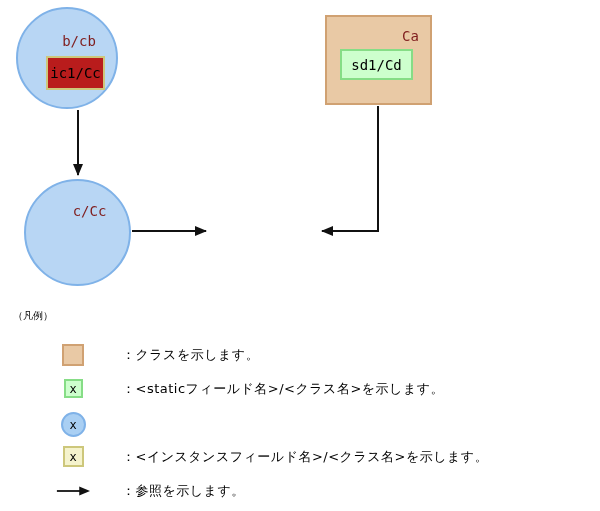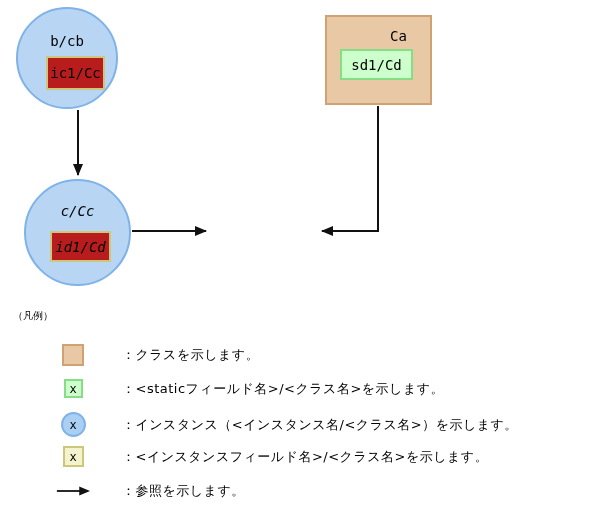--- a/index.html
+++ b/index.html
@@ -5,23 +5,23 @@
   html,body{margin:0;padding:0;background:#fff;}
   .page{
     position:relative;width:600px;height:511px;background:#ffffff;overflow:hidden;
     font-family:"DejaVu Sans","Liberation Sans",sans-serif;color:#000;
   }
   
   .node{position:absolute;box-sizing:border-box;}
   .node-circle{border-radius:50%;background:#b8d6f4;border:2px solid #7fb2e8;}
   .node-square{background:#e9c9a5;border:2px solid #d0a172;}
   .node-label{
-    position:absolute;left:0;width:100%;text-align:center;
+    position:absolute;left:12px;width:100%;text-align:center;
     font-family:"DejaVu Sans Mono","Liberation Mono",monospace;
-    font-size:14px;line-height:16px;color:#000000;white-space:nowrap;
+    font-size:14px;line-height:16px;color:#7f1d1d;white-space:nowrap;
   }
   .field-box{
     position:absolute;box-sizing:border-box;display:flex;align-items:center;justify-content:center;
     font-family:"DejaVu Sans Mono","Liberation Mono",monospace;font-size:14px;color:#000;white-space:nowrap;
   }
   .field-yellow{background:#b91c1c;border:2px solid #cdc77b;}
   .field-green{background:#cdffcd;border:2px solid #86dd86;}
   .arrow-layer{position:absolute;left:0;top:0;pointer-events:none;}
   
   .legend-title{position:absolute;left:13px;top:306px;font-size:10px;line-height:20px;}
@@ -47,25 +47,22 @@
     </div>
   </div>
 
   <div class="node node-square" style="left:325px;top:15px;width:107px;height:90px;">
     <div class="node-label" style="top:11px;padding-left:20px;">Ca</div>
     <div class="field-box field-green" style="left:13px;top:32px;width:73px;height:31px;">
       <span>sd1/Cd</span>
     </div>
   </div>
 
-  <div class="node node-circle" style="left:24px;top:179px;width:107px;height:107px;font-style:italic;">
+  <div class="node node-circle" style="left:24px;top:179px;width:107px;height:107px;">
     <div class="node-label" style="top:22px;">c/Cc</div>
-    <div class="field-box field-yellow" style="left:24px;top:50px;width:61px;height:31px;">
-      <span>id1/Cd</span>
-    </div>
   </div>
 
 
   <svg class="arrow-layer" width="600" height="511" viewBox="0 0 600 511">
     <defs>
       <marker id="ah" viewBox="0 0 12 10" refX="11" refY="5" markerWidth="12" markerHeight="10" markerUnits="userSpaceOnUse" orient="auto">
         <path d="M0,0 L12,5 L0,10 Z" fill="#111"></path>
       </marker>
     </defs>
     <path d="M78,110 L78,175" stroke="#111" stroke-width="2" fill="none" marker-end="url(#ah)"></path>
@@ -90,21 +87,20 @@
     </span>
     <span class="legend-text">：&lt;staticフィールド名&gt;/&lt;クラス名&gt;を示します。</span>
   </div>
 
   <div class="legend-row" style="top:412px;">
     <span class="legend-iconwrap">
       <span class="li-box li-instance">
           <span>x</span>
         </span>
     </span>
-    <span class="legend-text">：インスタンス（&lt;インスタンス名/&lt;クラス名&gt;）を示します。</span>
   </div>
 
   <div class="legend-row" style="top:446px;">
     <span class="legend-iconwrap">
       <span class="li-box li-ifield">
           <span>x</span>
         </span>
     </span>
     <span class="legend-text">：&lt;インスタンスフィールド名&gt;/&lt;クラス名&gt;を示します。</span>
   </div>

